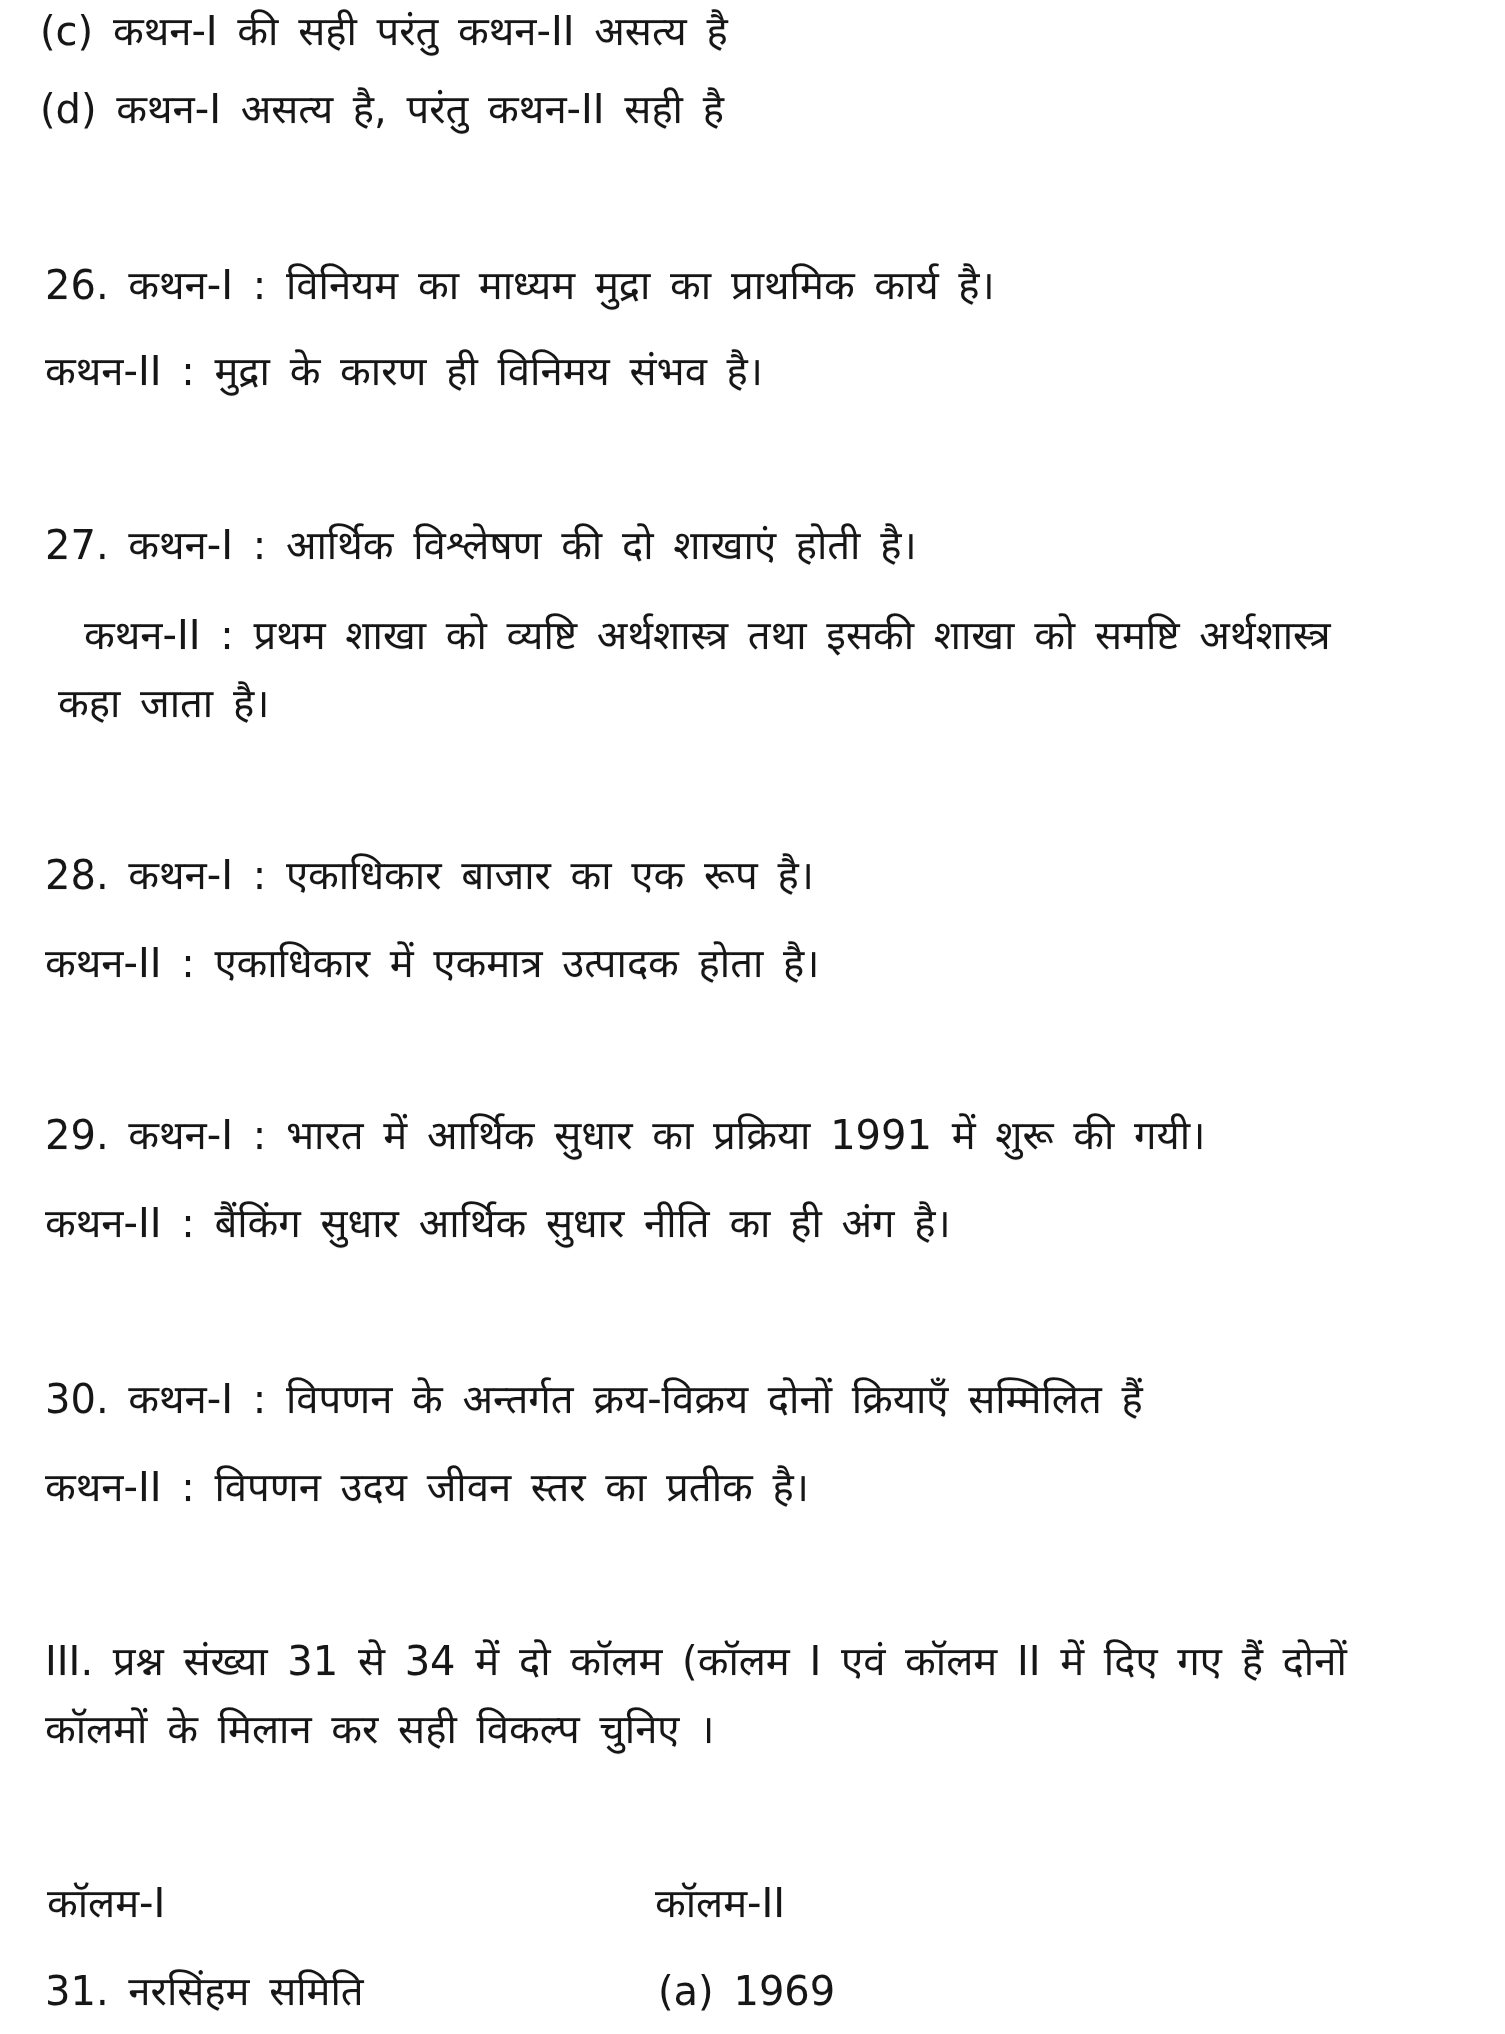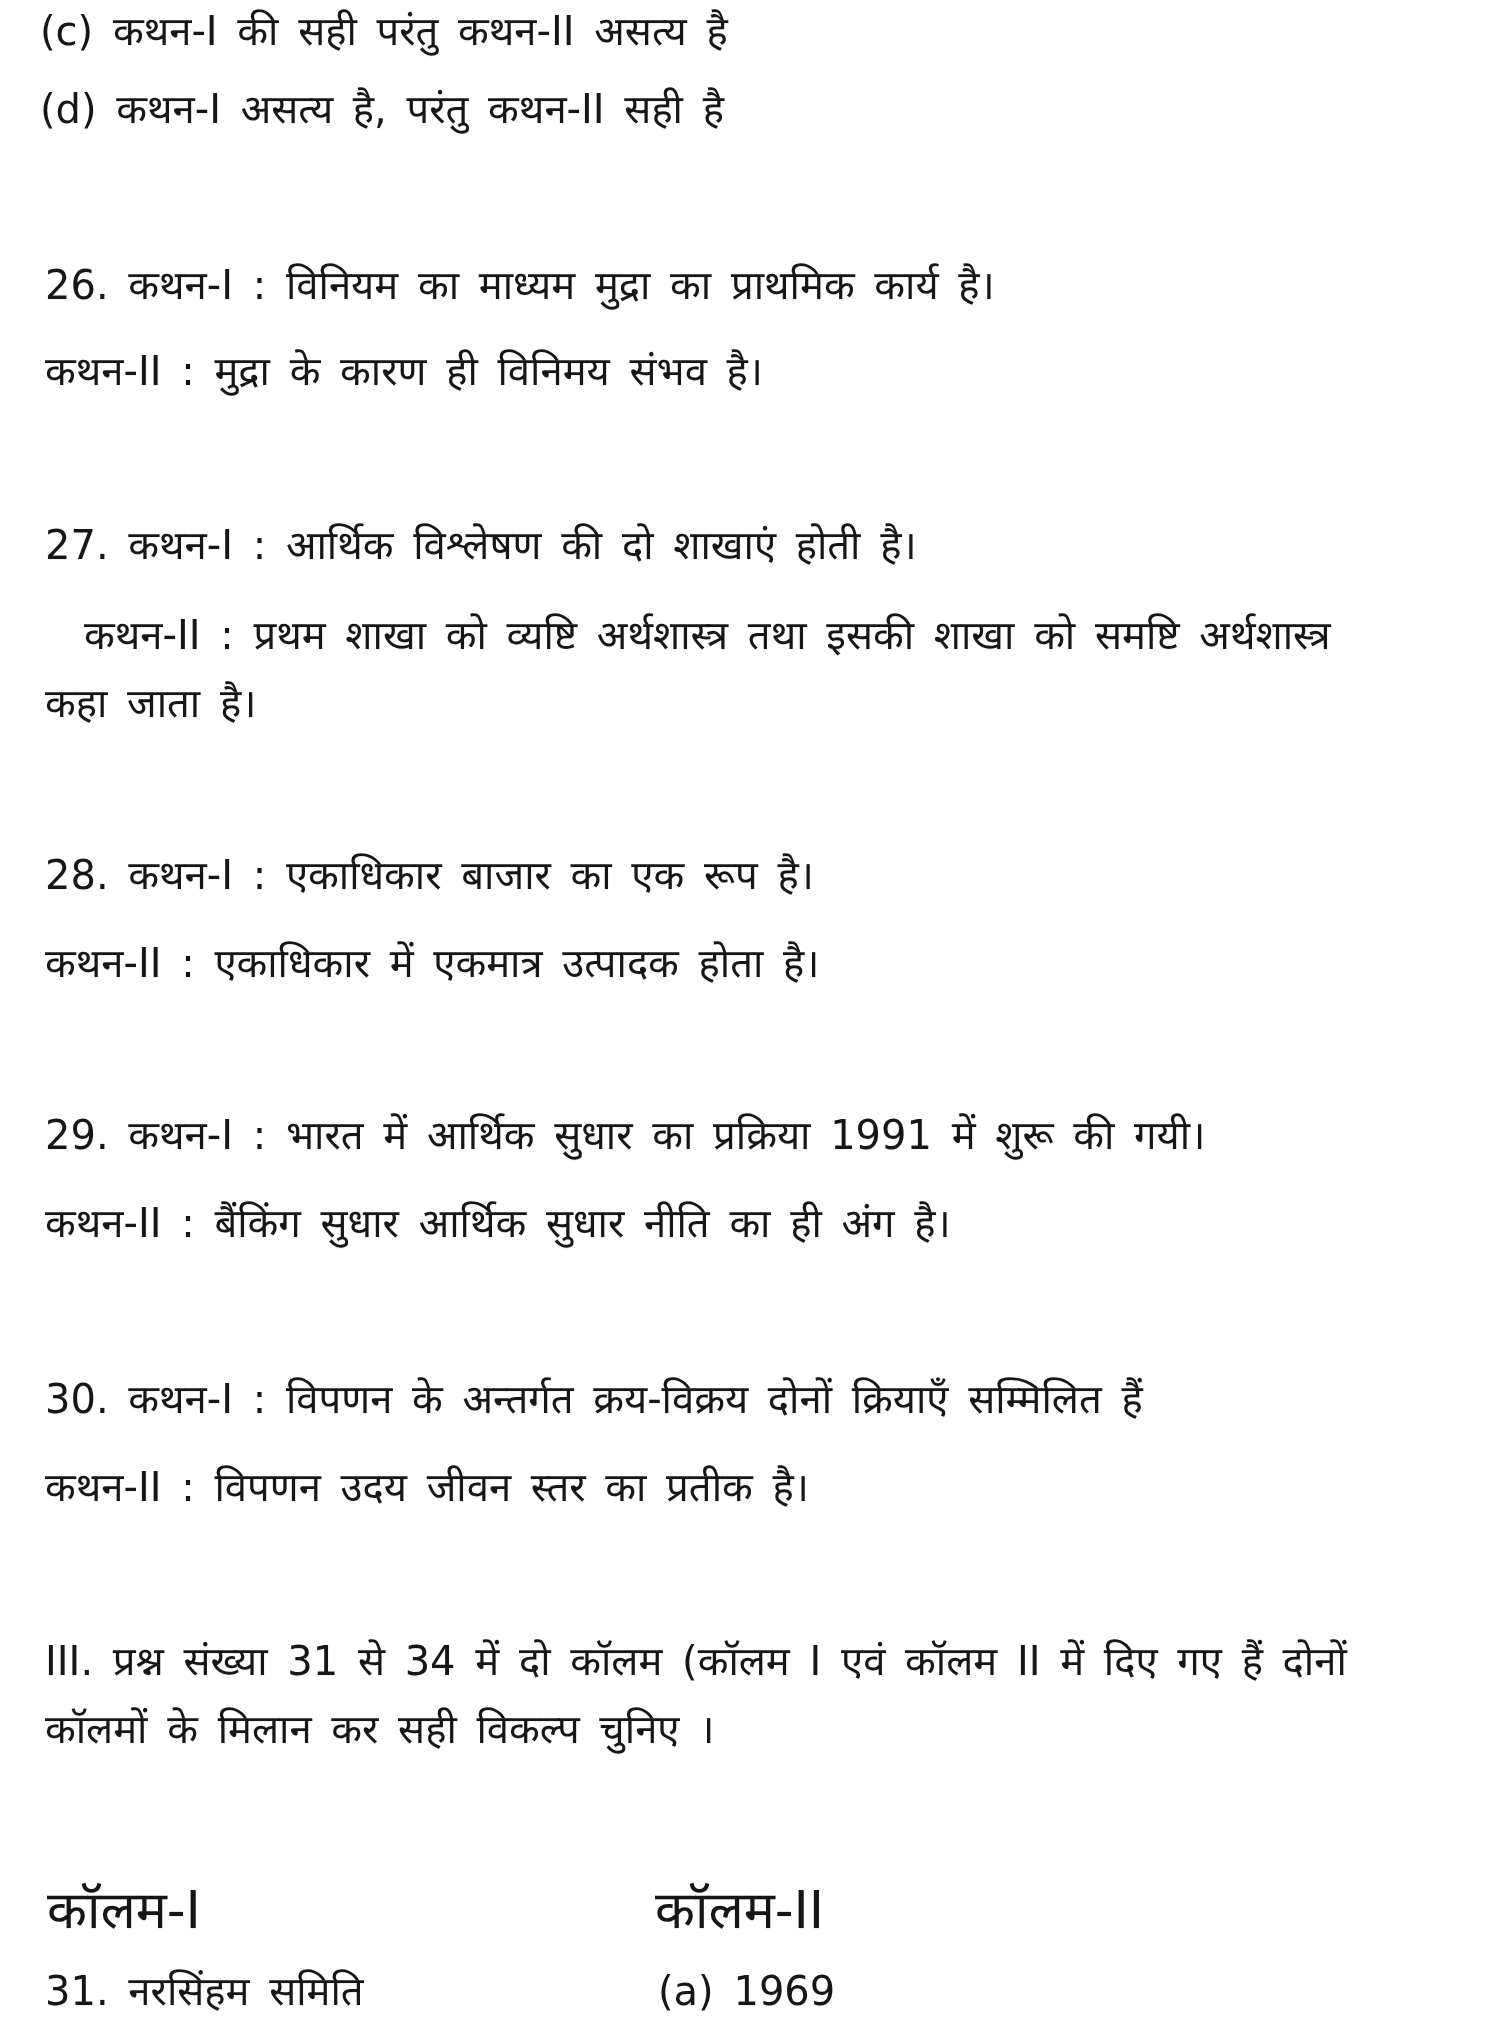--- a/index.html
+++ b/index.html
@@ -20,36 +20,36 @@
     position: absolute;
     white-space: nowrap;
     font-size: 40px;
     line-height: 1.25;
     word-spacing: 7px;
     letter-spacing: 0px;
     color: #161616;
     
     text-shadow: 0 1px 0 rgba(0,0,0,0.06);
   }
-  .hdr { font-size: 52px; }
+  .hdr { font-size: 40px; }
 </style>
 </head>
 <body>
 
 <div class="page">
 
   <div class="line" style="top:6px;  left:40px;">(c) कथन-I की सही परंतु कथन-II असत्य है</div>
   <div class="line" style="top:84px; left:40px;">(d) कथन-I असत्य है, परंतु कथन-II सही है</div>
 
   <div class="line" style="top:260px; left:45px;">26. कथन-I : विनियम का माध्यम मुद्रा का प्राथमिक कार्य है।</div>
   <div class="line" style="top:346px; left:45px;">कथन-II : मुद्रा के कारण ही विनिमय संभव है।</div>
 
   <div class="line" style="top:520px; left:45px;">27. कथन-I : आर्थिक विश्लेषण की दो शाखाएं होती है।</div>
   <div class="line" style="top:610px; left:45px;margin-left:39px;">कथन-II : प्रथम शाखा को व्यष्टि अर्थशास्त्र तथा इसकी शाखा को समष्टि अर्थशास्त्र</div>
-  <div class="line" style="top:678px; left:45px;">कहा जाता है।</div>
+  <div class="line" style="top:678px; left:58px;">कहा जाता है।</div>
 
   <div class="line" style="top:850px; left:45px;">28. कथन-I : एकाधिकार बाजार का एक रूप है।</div>
   <div class="line" style="top:938px; left:45px;">कथन-II : एकाधिकार में एकमात्र उत्पादक होता है।</div>
 
   <div class="line" style="top:1110px; left:45px;">29. कथन-I : भारत में आर्थिक सुधार का प्रक्रिया 1991 में शुरू की गयी।</div>
   <div class="line" style="top:1198px; left:45px;text-align:right;">कथन-II : बैंकिंग सुधार आर्थिक सुधार नीति का ही अंग है।</div>
 
   <div class="line" style="top:1374px; left:45px;">30. कथन-I : विपणन के अन्तर्गत क्रय-विक्रय दोनों क्रियाएँ सम्मिलित हैं</div>
   <div class="line" style="top:1462px; left:45px;">कथन-II : विपणन उदय जीवन स्तर का प्रतीक है।</div>
 

